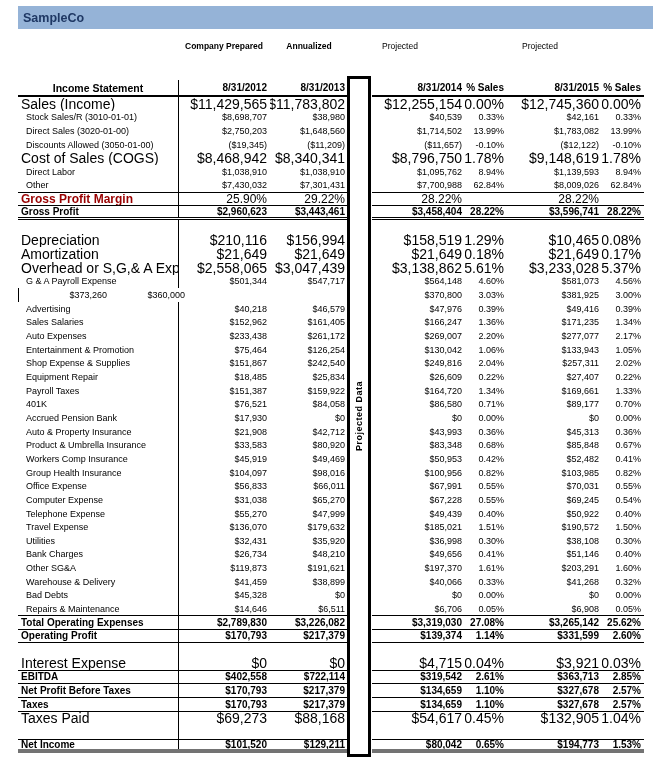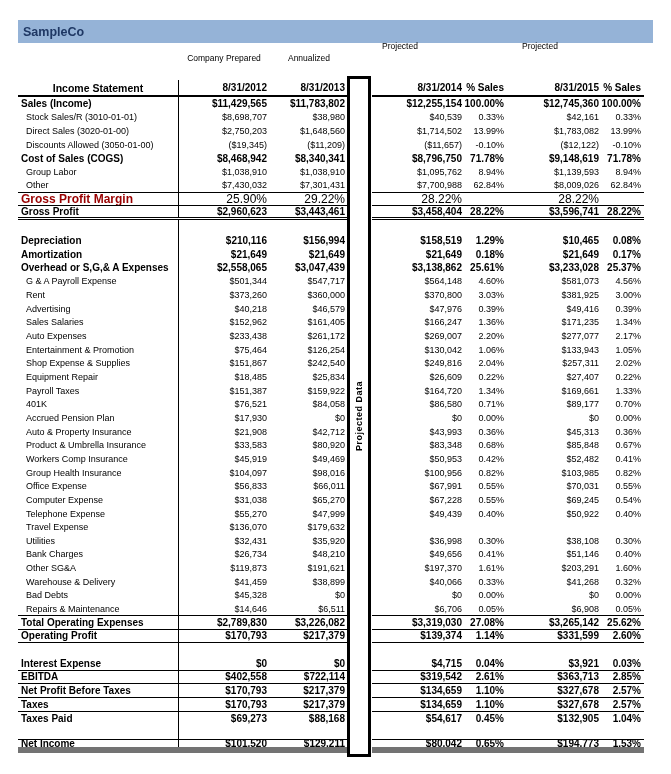--- a/index.html
+++ b/index.html
@@ -1,26 +1,26 @@
 <!DOCTYPE html>
 <html><head>
 <meta charset="utf-8">
 <style>
   html,body{margin:0;padding:0;}
   body{
     width:671px;height:774px;background:#ffffff;position:relative;
     font-family:"Liberation Sans", sans-serif;color:#000;overflow:hidden;
   }
   #banner{
-    position:absolute;left:18px;top:20px;width:635px;height:23px;
+    position:absolute;left:18px;top:6px;width:635px;height:23px;
     background:#95B3D7;display:flex;align-items:center;
   }
   #banner .title{font-size:12.5px;font-weight:bold;color:#1F3864;padding-left:5px;}
   .grouphdr{position:absolute;top:41px;height:12px;font-size:8.5px;text-align:center;}
-  .grouphdr.bold{font-weight:normal;margin-top:12px;}
+  .grouphdr.bold{font-weight:bold;}
   #gh-company{left:178px;width:92px;}
   #gh-annualized{left:270px;width:78px;}
   #gh-projected1{left:355px;width:90px;}
   #gh-projected2{left:495px;width:90px;}
 
   #tbl{position:absolute;left:18px;top:80px;width:626px;}
   .row{display:flex;height:13.67px;box-sizing:border-box;}
   .lb,.rbk{display:flex;box-sizing:border-box;}
   .lb{width:330px;}
   .gapcol{width:24px;}
@@ -35,32 +35,32 @@
   .c-p4{width:42px;}
   .num{justify-content:flex-end;padding-right:3px;}
 
   
   .row.hdr{height:17px;}
   .row.hdr .lb,.row.hdr .rbk{border-bottom:2px solid #000;}
   .row.hdr .c{font-weight:bold;font-size:10px;}
   .row.hdr .c-label{justify-content:center;padding-left:0;font-size:10.5px;}
 
   
-  .row.main .c{font-size:10px;font-weight:bold;}
+  .row.main .c{font-size:14px;}
   .row.sub .c{font-size:9px;}
   .row.sub .c-label{padding-left:8px;}
   .row.bold .c{font-size:10px;font-weight:bold;}
   .row.gpm .c{font-size:12px;}
   .row.gpm .c-label{font-weight:bold;color:#990000;}
   .row.blank .c{font-size:10px;}
 
   
   .row.b-b .lb,.row.b-b .rbk{border-bottom:1px solid #000;}
   .row.b-db .lb,.row.b-db .rbk{border-bottom:3px double #000;}
-  .row.b-t2b .lb,.row.b-t2b .rbk{border-top:1px solid #000;border-bottom:6px solid #737373;}
+  .row.b-t2b .lb,.row.b-t2b .rbk{border-top:1px solid #000;border-bottom:4px solid #737373;}
 
   
   #strip{
     position:absolute;left:347px;top:76px;width:24px;height:681px;
     background:#fff;border:3px solid #000;box-sizing:border-box;
     display:flex;align-items:center;justify-content:center;z-index:5;
   }
   #strip .vtext{
     writing-mode:vertical-rl;transform:rotate(180deg);
     font-size:9px;font-weight:bold;letter-spacing:0.5px;
@@ -159,21 +159,21 @@
         <div class="gapcol"></div>
         <div class="rbk">
           <div class="c c-v3 num">$8,796,750</div>
           <div class="c c-p3 num">71.78%</div>
           <div class="c c-v4 num">$9,148,619</div>
           <div class="c c-p4 num">71.78%</div>
         </div>
       </div>
       <div class="row sub">
         <div class="lb">
-          <div class="c c-label">Group Labor</div>
+          <div class="c c-label">Direct Labor</div>
           <div class="c c-v1 num">$1,038,910</div>
           <div class="c c-v2 num">$1,038,910</div>
         </div>
         <div class="gapcol"></div>
         <div class="rbk">
           <div class="c c-v3 num">$1,095,762</div>
           <div class="c c-p3 num">8.94%</div>
           <div class="c c-v4 num">$1,139,593</div>
           <div class="c c-p4 num">8.94%</div>
         </div>
@@ -285,21 +285,20 @@
         <div class="gapcol"></div>
         <div class="rbk">
           <div class="c c-v3 num">$564,148</div>
           <div class="c c-p3 num">4.60%</div>
           <div class="c c-v4 num">$581,073</div>
           <div class="c c-p4 num">4.56%</div>
         </div>
       </div>
       <div class="row sub">
         <div class="lb">
-          <div class="c c-label">Rent</div>
           <div class="c c-v1 num">$373,260</div>
           <div class="c c-v2 num">$360,000</div>
         </div>
         <div class="gapcol"></div>
         <div class="rbk">
           <div class="c c-v3 num">$370,800</div>
           <div class="c c-p3 num">3.03%</div>
           <div class="c c-v4 num">$381,925</div>
           <div class="c c-p4 num">3.00%</div>
         </div>
@@ -411,21 +410,21 @@
         <div class="gapcol"></div>
         <div class="rbk">
           <div class="c c-v3 num">$86,580</div>
           <div class="c c-p3 num">0.71%</div>
           <div class="c c-v4 num">$89,177</div>
           <div class="c c-p4 num">0.70%</div>
         </div>
       </div>
       <div class="row sub">
         <div class="lb">
-          <div class="c c-label">Accrued Pension Plan</div>
+          <div class="c c-label">Accrued Pension Bank</div>
           <div class="c c-v1 num">$17,930</div>
           <div class="c c-v2 num">$0</div>
         </div>
         <div class="gapcol"></div>
         <div class="rbk">
           <div class="c c-v3 num">$0</div>
           <div class="c c-p3 num">0.00%</div>
           <div class="c c-v4 num">$0</div>
           <div class="c c-p4 num">0.00%</div>
         </div>
@@ -528,20 +527,26 @@
           <div class="c c-p4 num">0.40%</div>
         </div>
       </div>
       <div class="row sub">
         <div class="lb">
           <div class="c c-label">Travel Expense</div>
           <div class="c c-v1 num">$136,070</div>
           <div class="c c-v2 num">$179,632</div>
         </div>
         <div class="gapcol"></div>
+        <div class="rbk">
+          <div class="c c-v3 num">$185,021</div>
+          <div class="c c-p3 num">1.51%</div>
+          <div class="c c-v4 num">$190,572</div>
+          <div class="c c-p4 num">1.50%</div>
+        </div>
       </div>
       <div class="row sub">
         <div class="lb">
           <div class="c c-label">Utilities</div>
           <div class="c c-v1 num">$32,431</div>
           <div class="c c-v2 num">$35,920</div>
         </div>
         <div class="gapcol"></div>
         <div class="rbk">
           <div class="c c-v3 num">$36,998</div>

